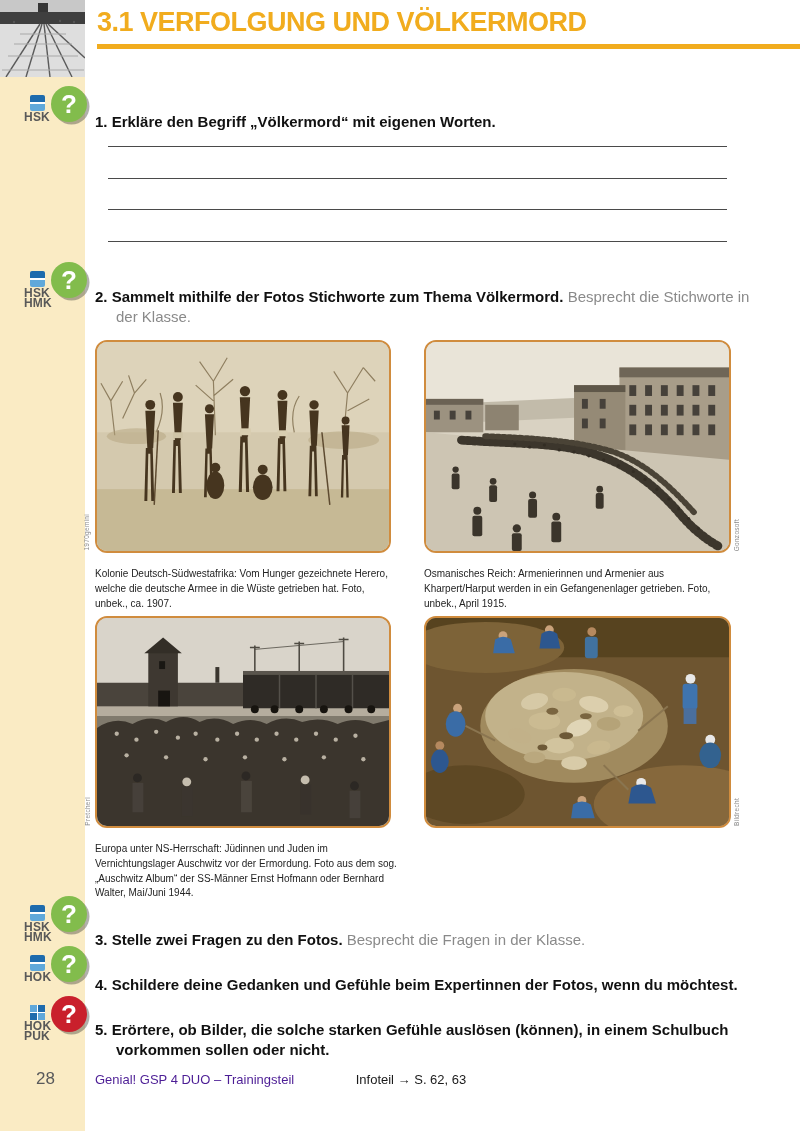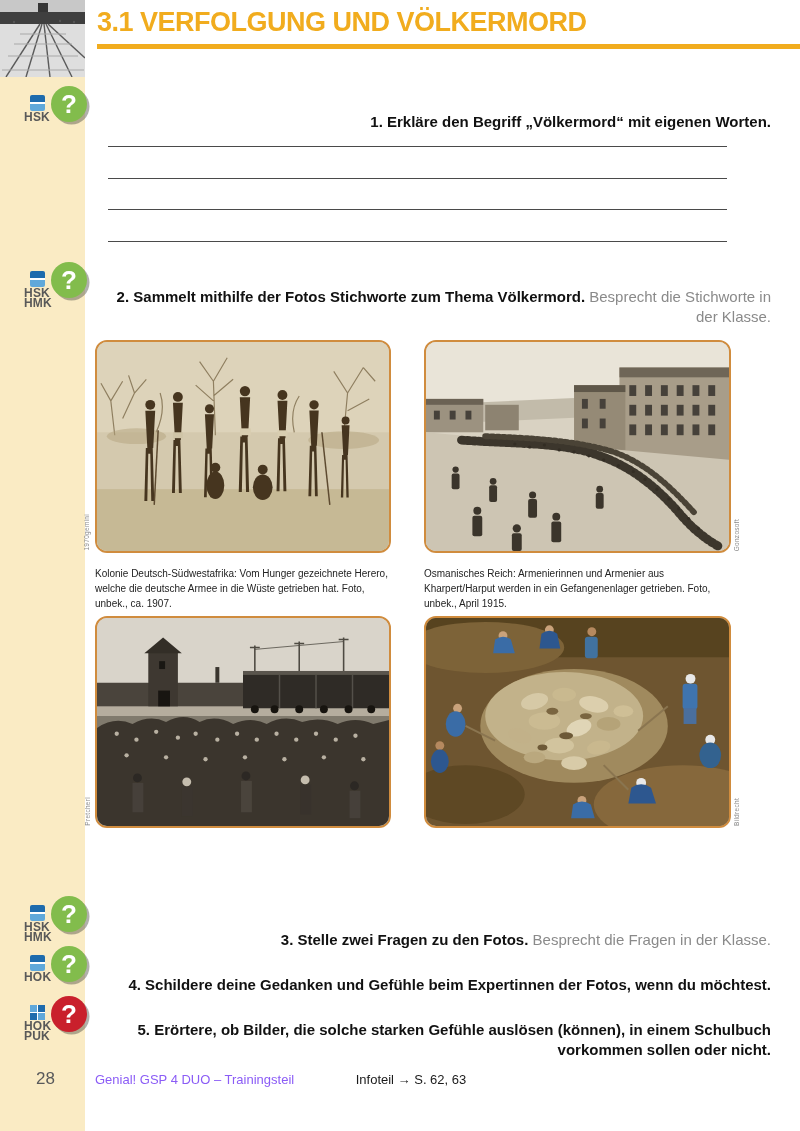--- a/index.html
+++ b/index.html
@@ -31,38 +31,38 @@
   .comp-label { font-size:12px; line-height:9.5px; font-weight:bold; color:#595959; letter-spacing:.2px; margin-top:2px; }
   .comp-label + .comp-label { margin-top:0; }
   .q-badge { position:absolute; left:51px; top:0; width:36px; height:36px; border-radius:50%;
     background:#82BC4C; color:#ffffff; font-size:26px; font-weight:bold;
     display:flex; align-items:center; justify-content:center;
     box-shadow:2.5px 2.5px 0 rgba(80,80,70,.45); }
   .q-badge.red { background:#C9202C; }
 
   
   .task { position:absolute; left:95px; width:655px; font-size:15px; line-height:20px;
-    padding-left:21px; text-indent:-21px; color:#161616;text-align:right; }
+    padding-left:21px; text-indent:-21px; color:#161616; }
   .task .tnum, .task .tbold { font-weight:bold; color:#111; }
   .task .treg { font-weight:normal; color:#8a8a8a; }
 
   
   .wline { position:absolute; left:108px; width:619px; height:0; border-top:1.3px solid #4a4a4a; }
 
   
   .photo { position:absolute; border:2.5px solid #D08C3E; border-radius:12px; overflow:hidden;
     background:#ddd; box-sizing:border-box; }
   .photo svg { display:block; width:100%; height:100%; }
   .caption { position:absolute; font-size:10px; line-height:14.8px; color:#232323; }
   .credit { position:absolute; font-size:6.5px; color:#8a8a8a; writing-mode:vertical-rl;
     transform:rotate(180deg); letter-spacing:.3px; }
 
   
   .page-num { left:36px; top:1069px; font-size:17px; color:#58595b; }
-  .footer-left { left:95px; top:1072px; font-size:13px; color:#8b5cf6; }
+  .footer-left { left:95px; top:1072px; font-size:13px; color:#4c1d95; }
   .footer-right { left:95px; top:1072px; width:632px; text-align:center; font-size:13px; color:#1a1a1a; }
 </style>
 </head>
 <body>
 
 <div id="page">
 
   <div class="abs sidebar"></div>
 
   <div class="abs corner-photo">
@@ -387,20 +387,21 @@
         <circle cx="14" cy="130" r="4.5" fill="#b5895f"></circle>
           <ellipse cx="14" cy="146" rx="9" ry="12" fill="#2d578f"></ellipse>
         <circle cx="218" cy="168" r="5" fill="#e8e8e8"></circle>
           <path d="M208,173 q10,-7 20,0 l5,16 h-28 z" fill="#2d578f"></path>
         <circle cx="158" cy="186" r="4.5" fill="#c9a27b"></circle>
           <path d="M149,190 q9,-6 18,0 l4,14 h-24 z" fill="#3a6ca6"></path>
       </g>
     </svg>
   </div>
 
+  <p class="caption" style="left:95px; top:832px; width:302px;">Europa unter NS-Herrschaft: Jüdinnen und Juden im Vernichtungslager Auschwitz vor der Ermor­dung. Foto aus dem sog. „Auschwitz Album“ der SS-Männer Ernst Hofmann oder Bernhard Walter, Mai/Juni 1944.</p>
   <span class="credit" style="left:84px; bottom:305px;">Pretcherl</span>
   <span class="credit" style="left:733px; bottom:305px;">Bildrecht</span>
 
   <div class="badge" style="top:896px">
     <div class="col">
       <div class="comp-icon-book"></div>
       <div class="comp-label">HSK</div>
       <div class="comp-label">HMK</div>
     </div>
     <div class="q-badge">

